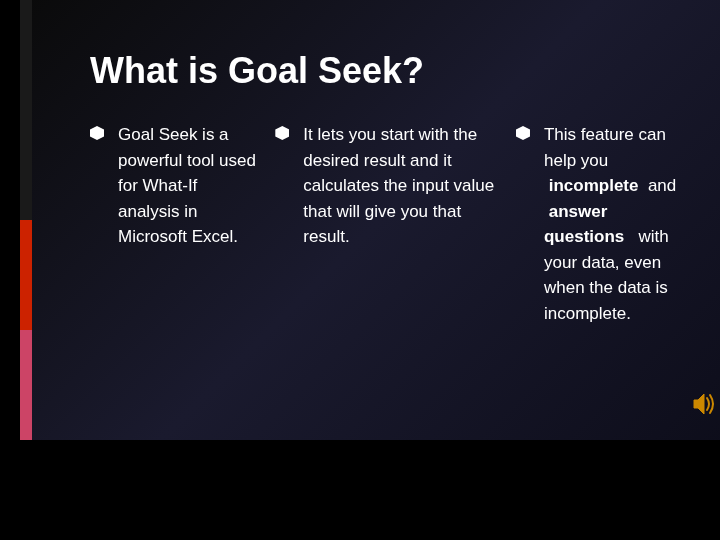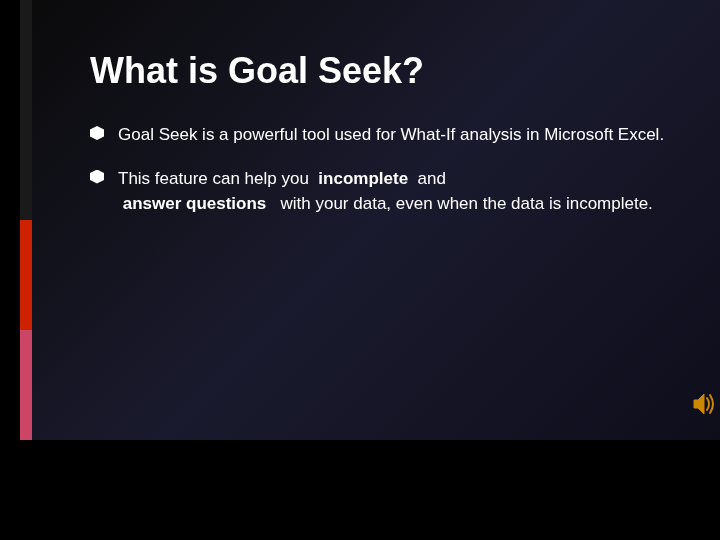--- a/index.html
+++ b/index.html
@@ -54,21 +54,21 @@
       font-size: 36px;
       font-weight: bold;
       font-family: Arial, sans-serif;
       margin-bottom: 30px;
       margin-top: 10px;
     }
 
     .bullet-list {
       list-style: none;
       display: flex;
-      flex-direction: column;
+      flex-direction: row;
       gap: 18px;
       justify-content: flex-end;
     }
 
     .bullet-item {
       display: flex;
       align-items: flex-start;
       gap: 14px;
       color: #ffffff;
       font-size: 17px;
@@ -121,20 +121,26 @@
 
   <ul class="bullet-list">
 
     <li class="bullet-item">
       <div class="bullet-marker"></div>
       <div class="bullet-content">
         <span>Goal Seek is a powerful tool used for What-If analysis in Microsoft Excel.</span>
       </div>
     </li>
 
+    <li class="bullet-item">
+      <div class="bullet-marker"></div>
+      <div class="bullet-content">
+        <span>It lets you start with the desired result and it calculates the input value that will give you that result.</span>
+      </div>
+    </li>
 
     <li class="bullet-item">
       <div class="bullet-marker"></div>
       <div class="bullet-content">
         <span>This feature can help you &nbsp;</span><span class="bold-italic">incomplete</span><span>&nbsp; and</span><br>
         <span class="bold-italic">&nbsp;answer questions</span><span>&nbsp;&nbsp; with your data, even when the data is incomplete.</span>
       </div>
     </li>
 
   </ul>

